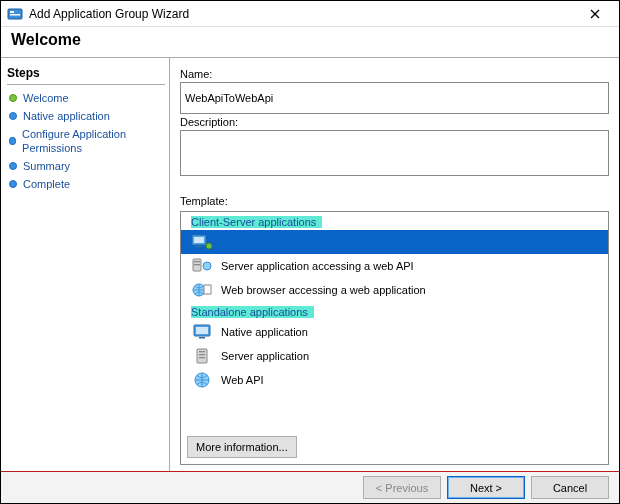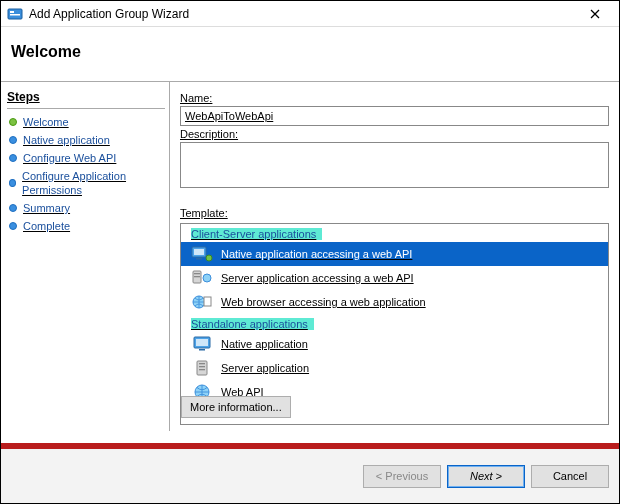--- a/index.html
+++ b/index.html
@@ -1,47 +1,47 @@
 <!DOCTYPE html>
 <html><head>
 <meta charset="utf-8">
 <style>
   * { box-sizing: border-box; }
   html, body { margin:0; padding:0; font-family: "Segoe UI", Tahoma, sans-serif; font-size:11px; color:#000; background:#fff; }
-  .window { width:620px; height:504px; border:1px solid #000; position:relative; display:flex; flex-direction:column;gap:12px; }
+  .window { width:620px; height:504px; border:1px solid #000; position:relative; display:flex; flex-direction:column; }
   .titlebar { height:26px; display:flex; align-items:center; padding:0 6px; border-bottom:1px solid #ddd; }
   .titlebar .icon { width:16px; height:16px; margin-right:6px; display:inline-flex; align-items:center; justify-content:center; }
   .titlebar .title { font-size:12px; flex:1; }
   .titlebar .close { width:36px; height:22px; display:flex; align-items:center; justify-content:center; font-size:13px; cursor:default; }
   .header { padding:4px 10px 8px 10px; font-size:16px; font-weight:bold; }
-  .body { flex:1; display:flex; min-height:0; border-top:1px solid #aaa;text-decoration:underline; }
+  .body { flex:1; display:flex; min-height:0; border-top:1px solid #aaa; }
   .sidebar { width:168px; padding:6px 4px 6px 6px; }
   .sidebar-title { font-weight:bold; font-size:12px; padding:2px 0 4px 0; border-bottom:1px solid #aaa; margin-bottom:4px; }
   .step { display:flex; align-items:center; gap:6px; padding:2px 2px; line-height:14px; }
   .bullet { width:8px; height:8px; border-radius:50%; display:inline-block; }
   .bullet.green { background:#7cc242; border:1px solid #4a9a12; }
   .bullet.blue { background:#3a8fe0; border:1px solid #1f6fc0; }
   .step span { color:#1a4f9c; }
   .divider { width:1px; background:#aaa; }
   .main { flex:1; padding:8px 10px 6px 10px; display:flex; flex-direction:column; min-width:0; }
   .label { font-size:11px; margin:2px 0 2px 0; }
-  .txt { width:100%; height:20px; border:1px solid #888; padding:2px 4px; font-family:inherit; font-size:11px; }
+  .txt { width:100%; height:32px; border:1px solid #888; padding:2px 4px; font-family:inherit; font-size:11px; }
   .desc { width:100%; height:46px; border:1px solid #888; background:#fff; resize:none; font-family:inherit; font-size:11px; padding:2px 4px; }
   .template-box { flex:1; border:1px solid #888; margin-top:2px; min-height:0; overflow:hidden; position:relative; }
   .group-label { color:#1a4f9c; font-size:11px; padding:4px 6px 2px 10px; position:relative; }
   .group-label::after { content:""; position:absolute; left:8px; right:8px; top:50%; border-bottom:1px solid #b8c8e0; z-index:-1; }
   .group-label span { background:#5eead4; padding-right:6px; }
   .tmpl-item { display:flex; align-items:center; gap:8px; padding:3px 8px 3px 10px; cursor:default; }
   .tmpl-item.selected { background:#0a64c8; color:#fff; }
   .tmpl-icon { width:22px; height:18px; display:inline-flex; align-items:center; justify-content:center; }
-  .more { position:absolute; bottom:6px; left:0; }
+  .more { position:absolute; bottom:6px; left:6px; }
   .more button { height:22px; font-size:11px; padding:0 8px; background:#e1e1e1; border:1px solid #adadad; cursor:default; }
-  .footer { height:60px; border-top:6px solid #b91c1c; display:flex; align-items:center; justify-content:flex-end; gap:6px; padding:0 10px; background:#f3f3f3; }
+  .footer { height:32px; border-top:1px solid #b91c1c; display:flex; align-items:center; justify-content:flex-end; gap:6px; padding:0 10px; background:#f3f3f3; }
   .btn { width:78px; height:23px; font-size:11px; background:#e1e1e1; border:1px solid #adadad; cursor:default; }
-  .btn.default { border:1px solid #0a64c8; box-shadow:0 0 0 1px #6fb0f0 inset;font-style:italic; }
+  .btn.default { border:1px solid #0a64c8; box-shadow:0 0 0 1px #6fb0f0 inset; }
   .btn[disabled] { color:#888; }
 </style>
 </head>
 <body>
 
 <div class="window">
   <div class="titlebar">
     <span class="icon">
       <svg width="16" height="16" viewBox="0 0 16 16">
           <rect x="1" y="3" width="14" height="10" rx="1" fill="#3b8edb" stroke="#1a5fa0"></rect>
@@ -66,24 +66,20 @@
       <div class="step">
           <i class="bullet green"></i>
           <span>Welcome</span>
         </div>
       <div class="step">
           <i class="bullet blue"></i>
           <span>Native application</span>
         </div>
       <div class="step">
           <i class="bullet blue"></i>
-          <span>Configure Web API</span>
-        </div>
-      <div class="step">
-          <i class="bullet blue"></i>
           <span>Configure Application Permissions</span>
         </div>
       <div class="step">
           <i class="bullet blue"></i>
           <span>Summary</span>
         </div>
       <div class="step">
           <i class="bullet blue"></i>
           <span>Complete</span>
         </div>
@@ -102,21 +98,20 @@
 
         <div class="tmpl-item selected">
           <span class="tmpl-icon">
               <svg width="22" height="18" viewBox="0 0 22 18">
                 <rect x="1" y="2" width="14" height="10" rx="1" fill="#4da3e8" stroke="#2a6aa5"></rect>
                 <rect x="3" y="4" width="10" height="6" fill="#cfe7f9"></rect>
                 <rect x="5" y="13" width="6" height="1.5" fill="#2a6aa5"></rect>
                 <circle cx="18" cy="13" r="3" fill="#6fc24a" stroke="#3c8a1f"></circle>
               </svg>
             </span>
-          <span>Native application accessing a web API</span>
         </div>
         <div class="tmpl-item">
           <span class="tmpl-icon">
               <svg width="22" height="18" viewBox="0 0 22 18">
                 <rect x="2" y="2" width="8" height="12" rx="1" fill="#d6d6d6" stroke="#888"></rect>
                 <rect x="3" y="4" width="6" height="1.3" fill="#888"></rect>
                 <rect x="3" y="7" width="6" height="1.3" fill="#888"></rect>
                 <circle cx="16" cy="9" r="4" fill="#8ed2f7" stroke="#3b8edb"></circle>
               </svg>
             </span>

